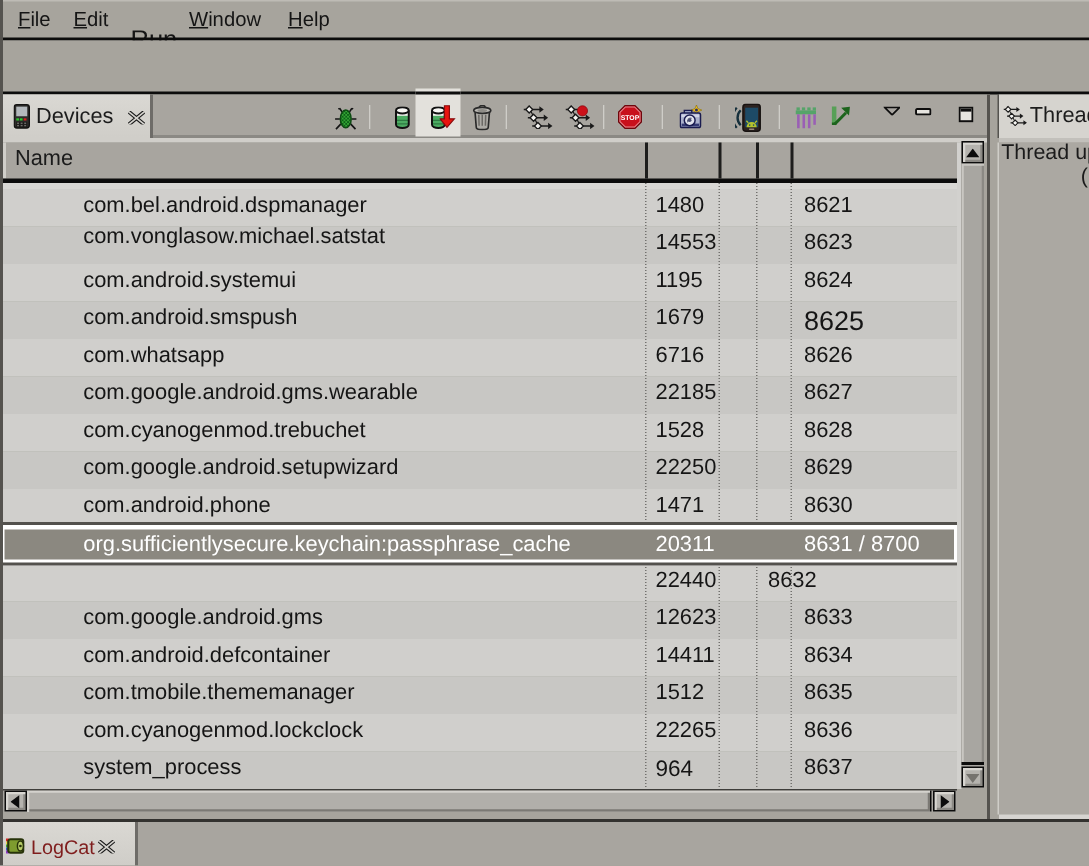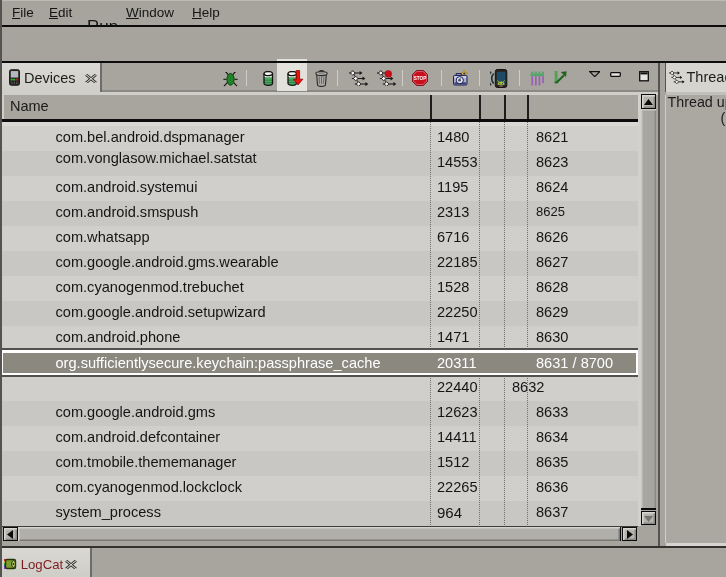--- a/index.html
+++ b/index.html
@@ -202,22 +202,22 @@
 <div class="abs" style="left:1.5px;top:150.5px;width:636px;height:25px;background:#c8c7c4;"></div>
 <div class="txt" style="left:55.5px;top:150px;font-size:14.6px;">com.vonglasow.michael.satstat</div>
 <div class="txt" style="left:437px;top:154.0px;font-size:14.6px;">14553</div>
 <div class="txt" style="left:536px;top:154.0px;font-size:14.6px;">8623</div>
 <div class="abs" style="left:1.5px;top:175.5px;width:636px;height:25px;background:#d0cfcc;"></div>
 <div class="txt" style="left:55.5px;top:179.0px;font-size:14.6px;">com.android.systemui</div>
 <div class="txt" style="left:437px;top:179.0px;font-size:14.6px;">1195</div>
 <div class="txt" style="left:536px;top:179.0px;font-size:14.6px;">8624</div>
 <div class="abs" style="left:1.5px;top:200.5px;width:636px;height:25px;background:#c8c7c4;"></div>
 <div class="txt" style="left:55.5px;top:204.0px;font-size:14.6px;">com.android.smspush</div>
-<div class="txt" style="left:437px;top:204.0px;font-size:14.6px;">2313</div>
-<div class="txt" style="left:536px;top:204.0px;font-size:13px;">8625</div>
+<div class="txt" style="left:437px;top:204.0px;font-size:14.6px;">1679</div>
+<div class="txt" style="left:536px;top:204.0px;font-size:18px;">8625</div>
 <div class="abs" style="left:1.5px;top:225.5px;width:636px;height:25px;background:#d0cfcc;"></div>
 <div class="txt" style="left:55.5px;top:229.0px;font-size:14.6px;">com.whatsapp</div>
 <div class="txt" style="left:437px;top:229.0px;font-size:14.6px;">6716</div>
 <div class="txt" style="left:536px;top:229.0px;font-size:14.6px;">8626</div>
 <div class="abs" style="left:1.5px;top:250.5px;width:636px;height:25px;background:#c8c7c4;"></div>
 <div class="txt" style="left:55.5px;top:254.0px;font-size:14.6px;">com.google.android.gms.wearable</div>
 <div class="txt" style="left:437px;top:254.0px;font-size:14.6px;">22185</div>
 <div class="txt" style="left:536px;top:254.0px;font-size:14.6px;">8627</div>
 <div class="abs" style="left:1.5px;top:275.5px;width:636px;height:25px;background:#d0cfcc;"></div>
 <div class="txt" style="left:55.5px;top:279.0px;font-size:14.6px;">com.cyanogenmod.trebuchet</div>

